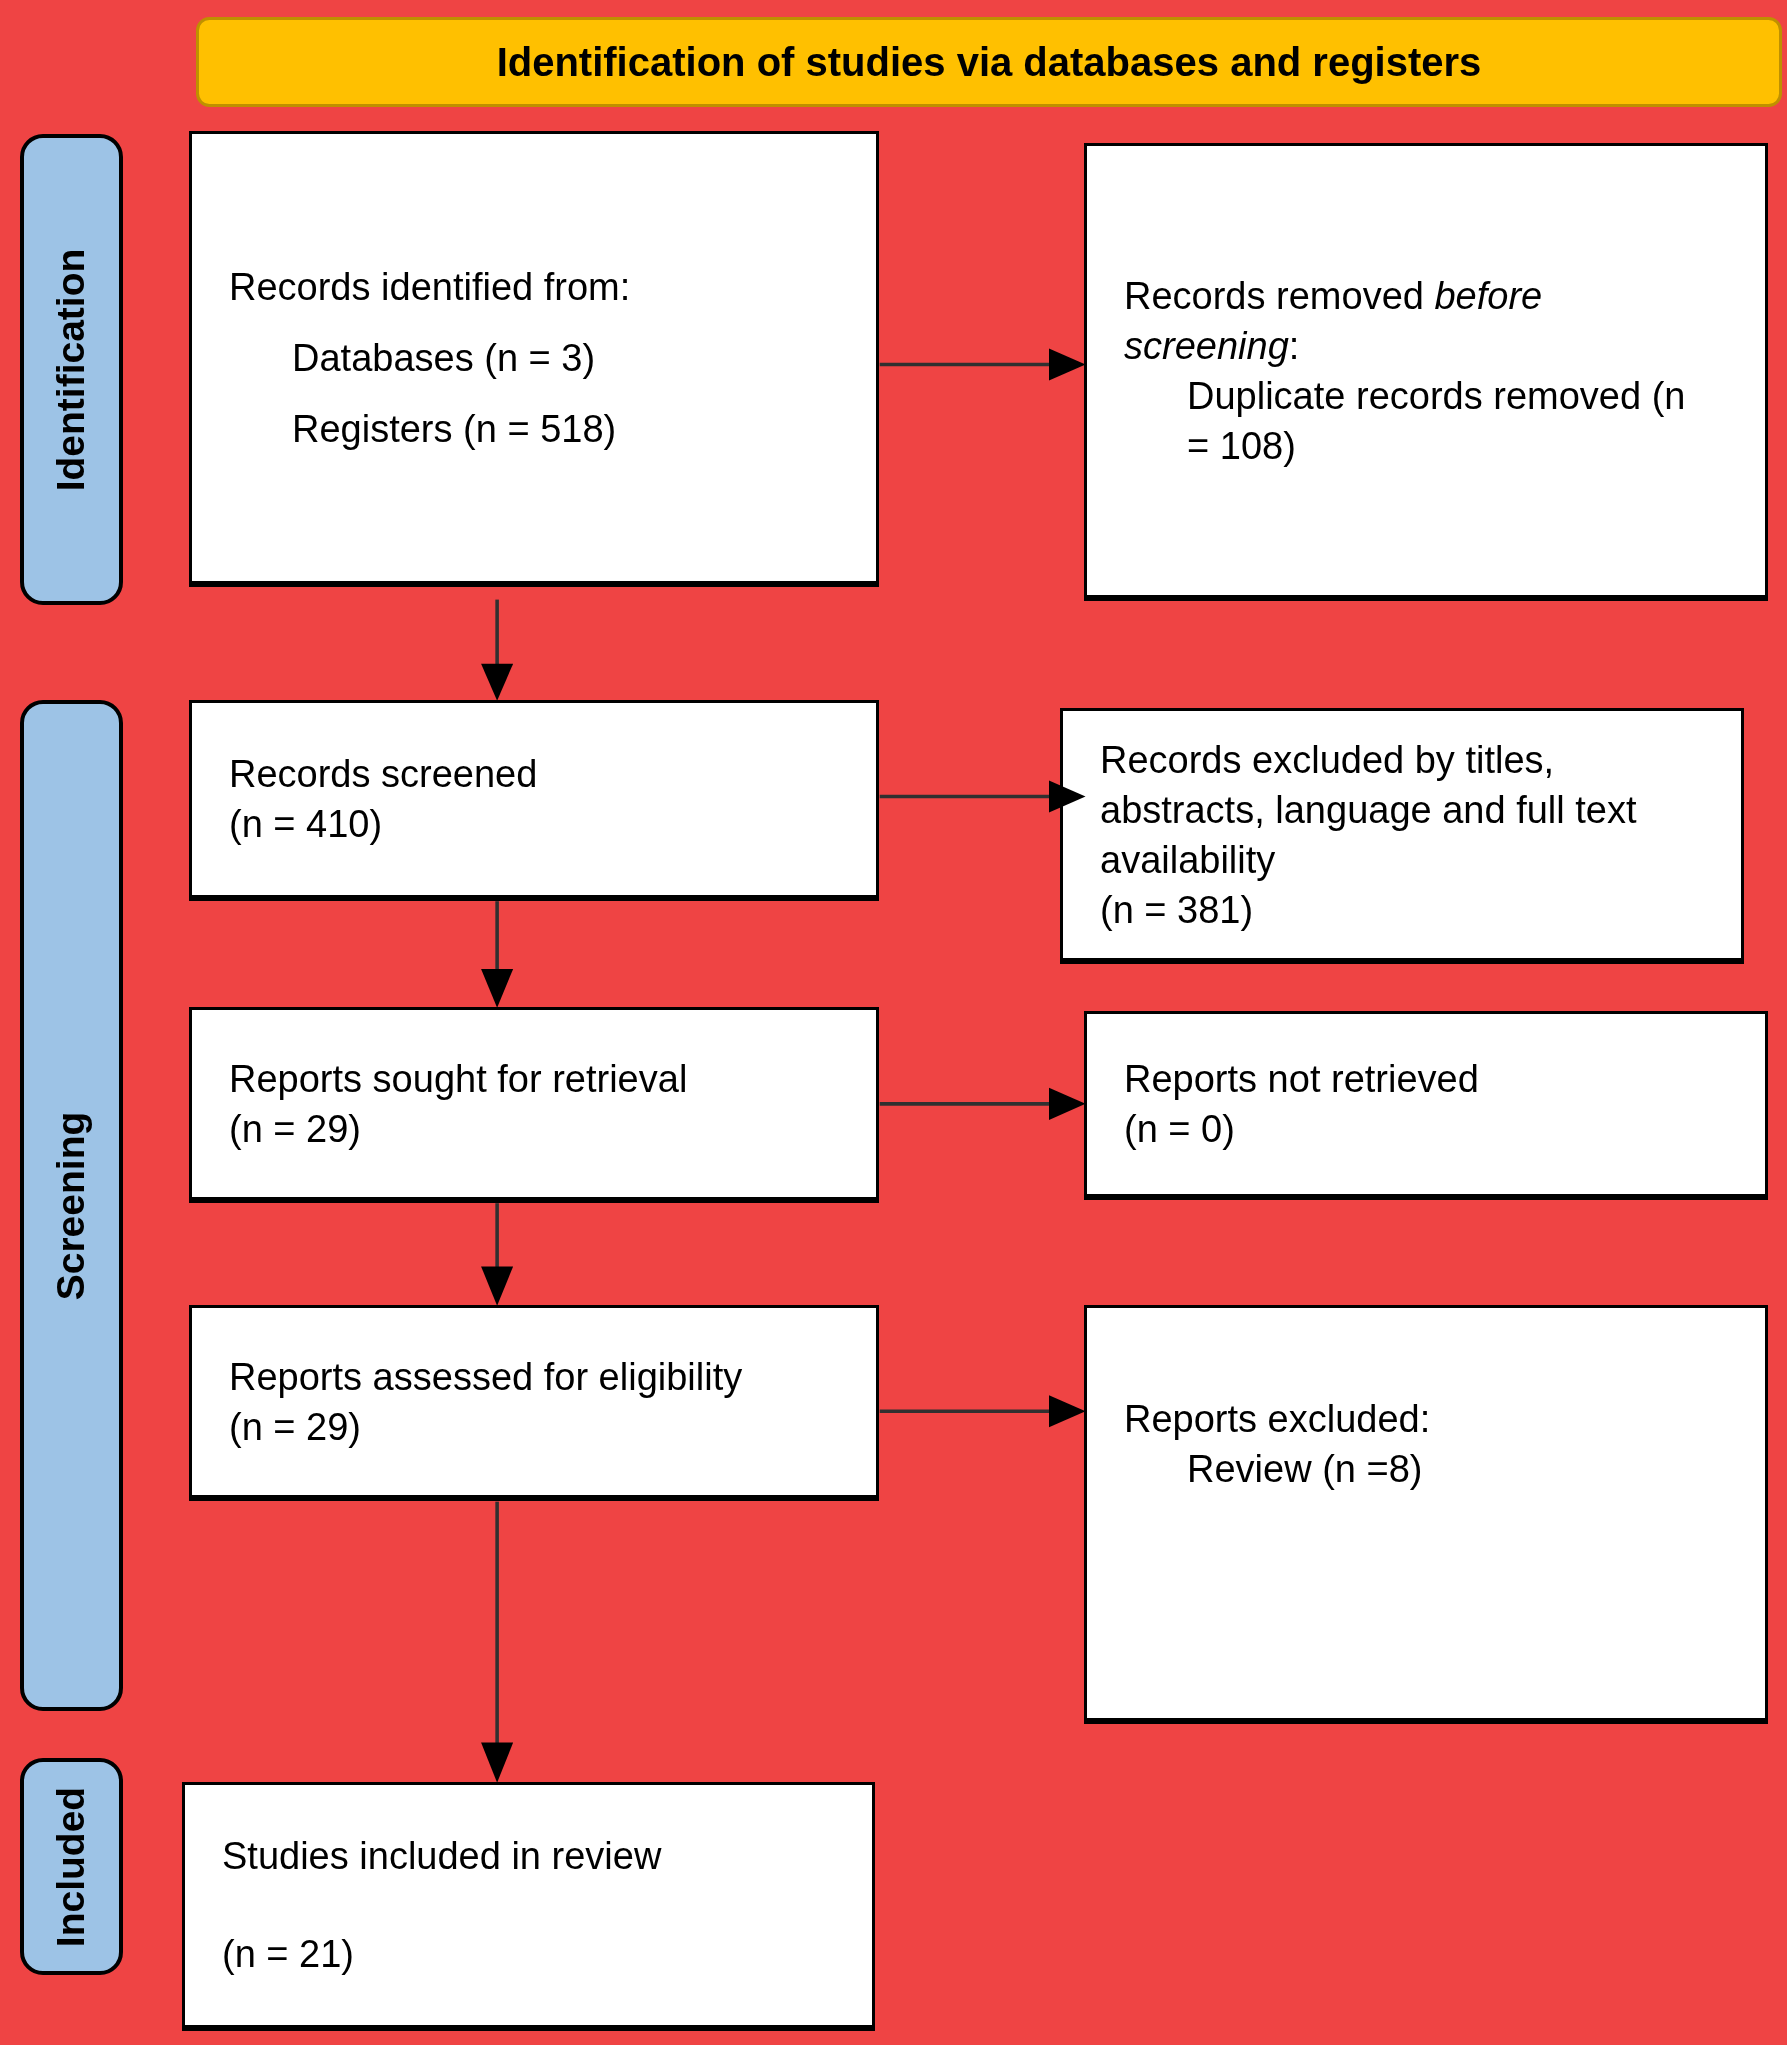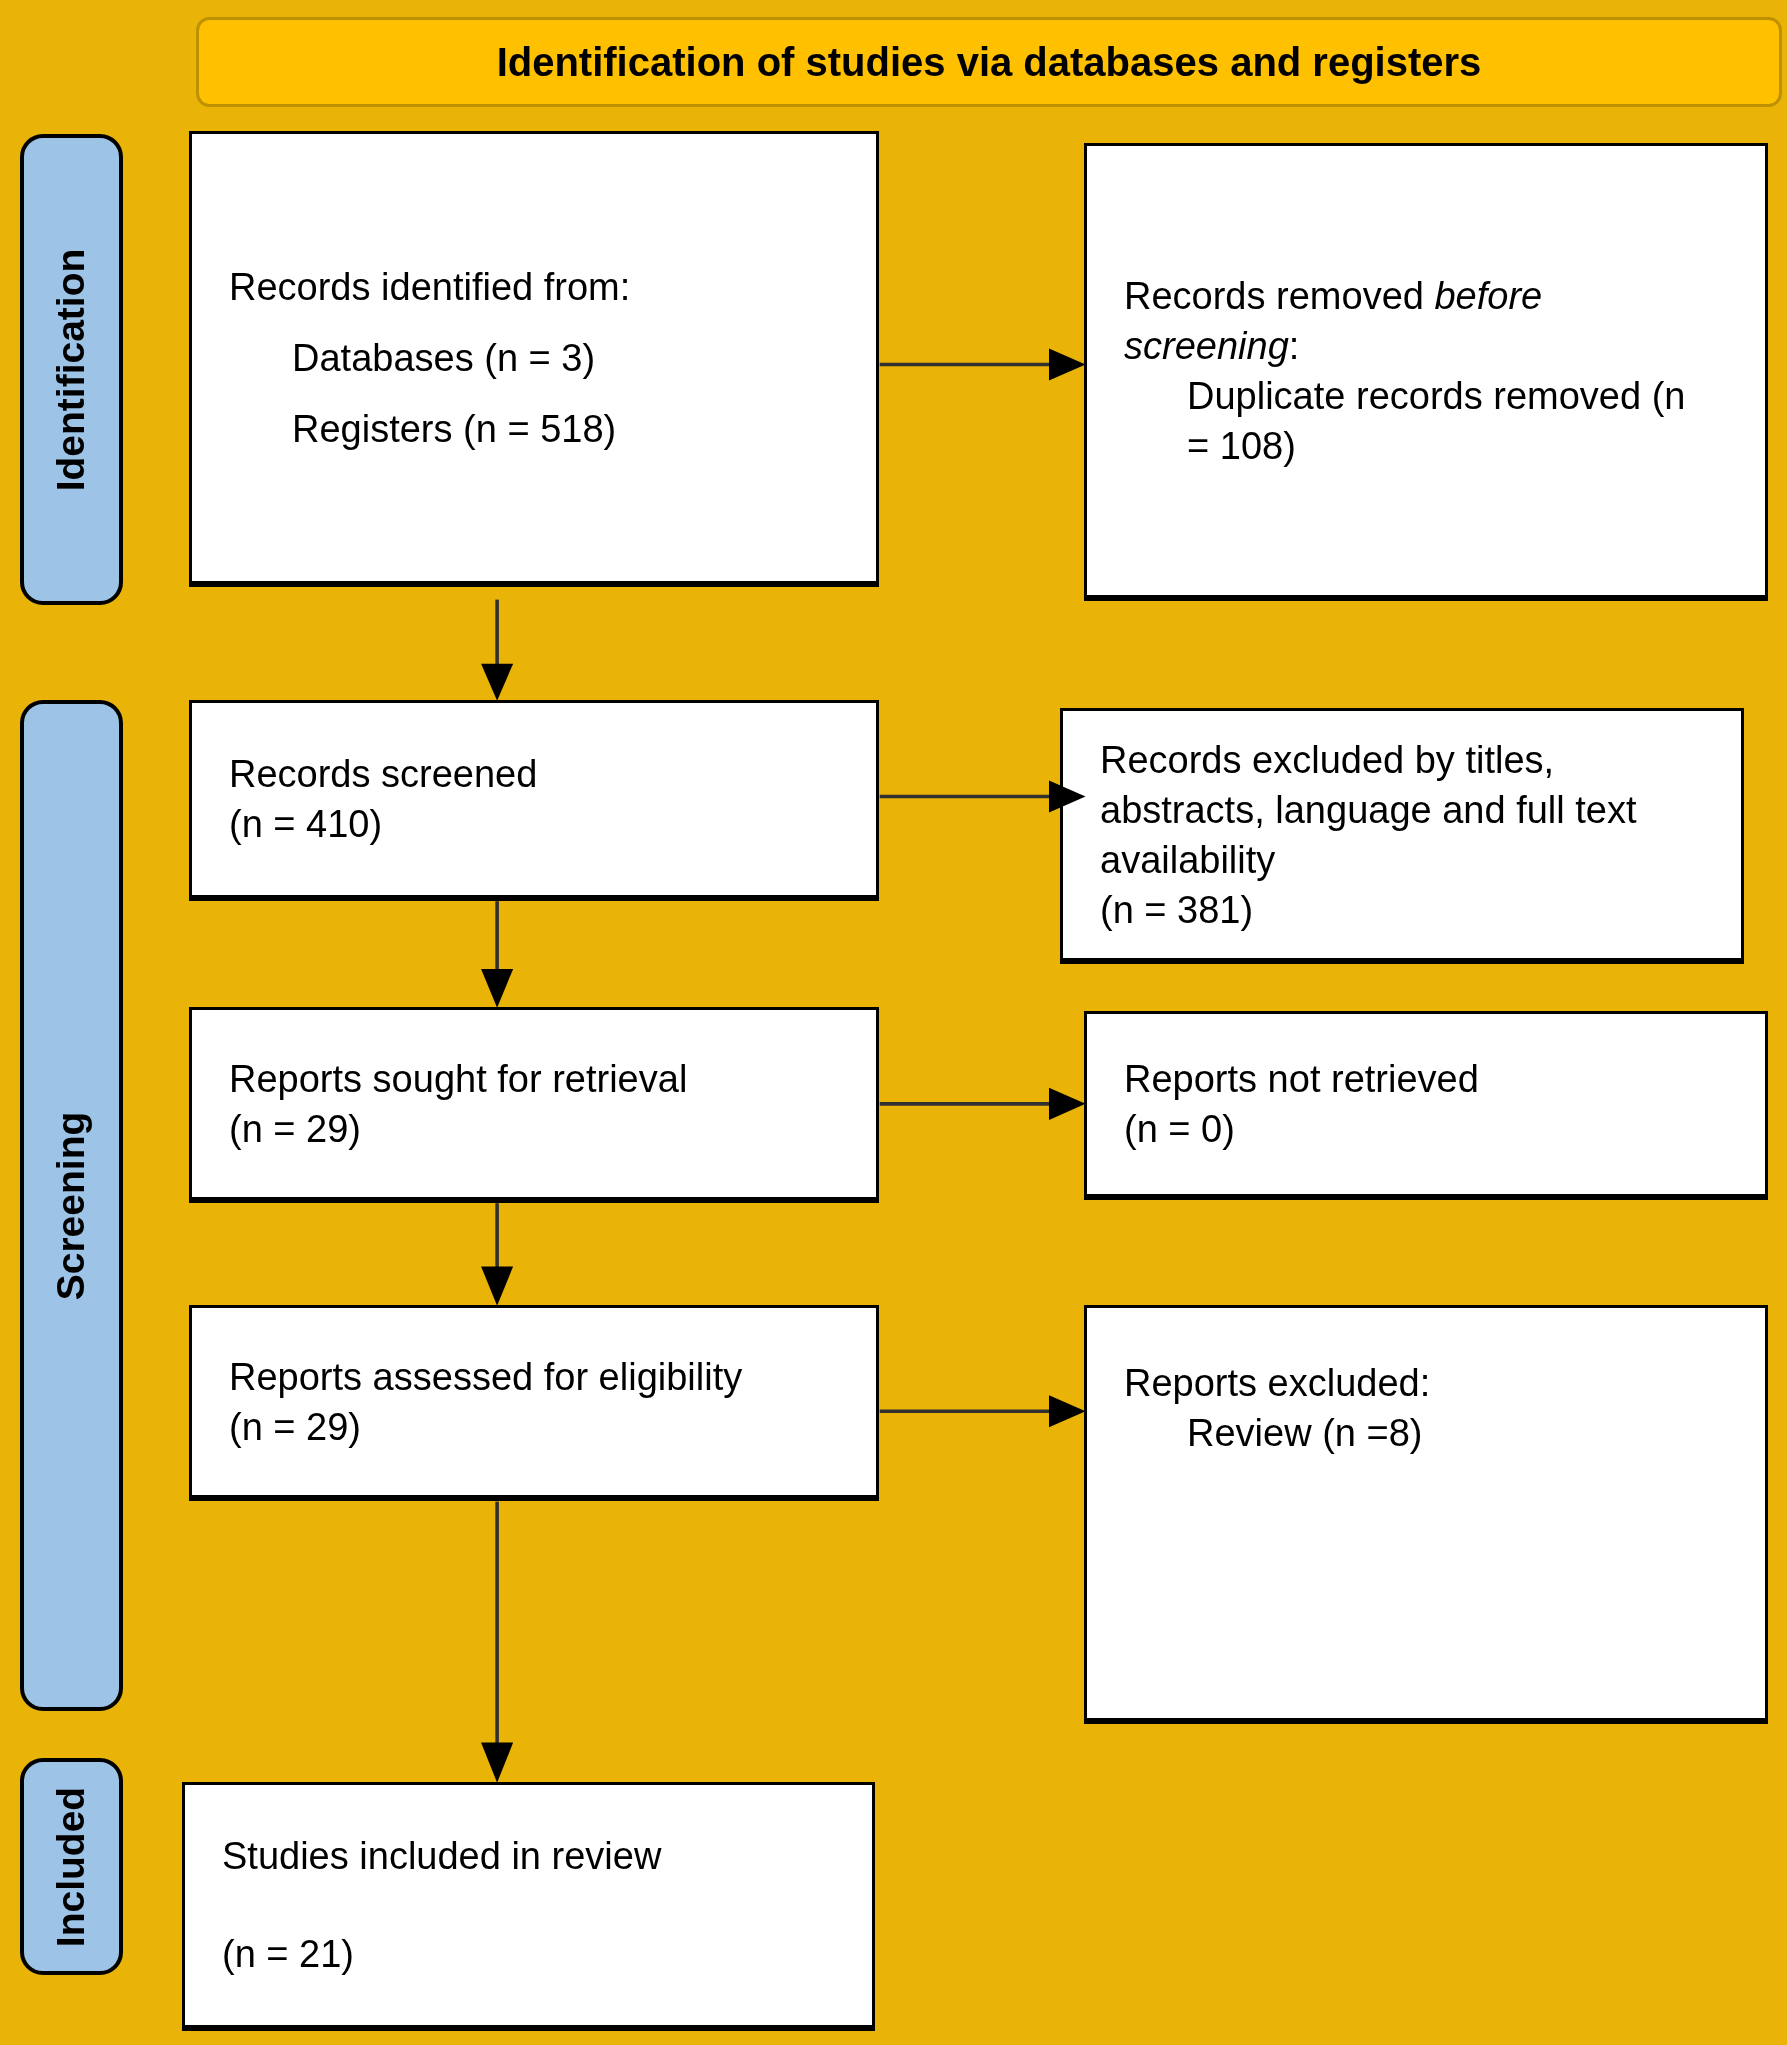--- a/index.html
+++ b/index.html
@@ -1,21 +1,21 @@
 <!DOCTYPE html>
 <html style="--banner-fill: #FFC000; --banner-border: #BF9000; --sidebar-fill: #9DC3E6; --arrow-line: #303030; --arrow-head: #000000;font-size:7.1px"><head>
 <meta charset="utf-8">
 <style>
   * { box-sizing: border-box; }
   html, body { margin: 0; padding: 0; background: #ffffff; }
   .canvas {
     position: relative;
     width: 1788px;
     height: 2046px;
-    background: #eab308;
+    background: #ef4444;
     font-family: "Liberation Sans", sans-serif;
     color: #000;
     overflow: hidden;
   }
 
   
   .banner {
     position: absolute;
     left: 196px; top: 17.4px;
     width: 1586px; height: 90px;
@@ -61,21 +61,21 @@
   #box-identified      { left: 189px; top: 131px;  width: 690px; height: 456px; gap: 21px; }
   #box-screened        { left: 189px; top: 700px; width: 690px; height: 201px; }
   #box-sought          { left: 189px; top: 1007px; width: 690px; height: 196px; }
   #box-assessed        { left: 189px; top: 1305px; width: 690px; height: 196px; }
   #box-included-review { left: 182px; top: 1782px; width: 693px; height: 249px; gap: 48px; }
 
   #box-removed          { left: 1084px; top: 143px;  width: 684px; height: 458px; }
   #box-excluded-titles  { left: 1060px; top: 708px; width: 684px; height: 256px; }
   #box-not-retrieved    { left: 1084px; top: 1011px; width: 684px; height: 189px; }
   #box-reports-excluded { left: 1084px; top: 1305px; width: 684px; height: 419px;
-                          justify-content: flex-start; padding-top: 50px; }
+                          justify-content: flex-start; padding-top: 86px; }
 
   
   .arrows { position: absolute; left: 0; top: 0; width: 1788px; height: 2046px; }
   .arrows line    { stroke: var(--arrow-line, #303030); stroke-width: 8; }
   .arrows polygon { fill: var(--arrow-head, #000000); }
 </style>
 </head>
 <body>
 
 <div class="canvas">

